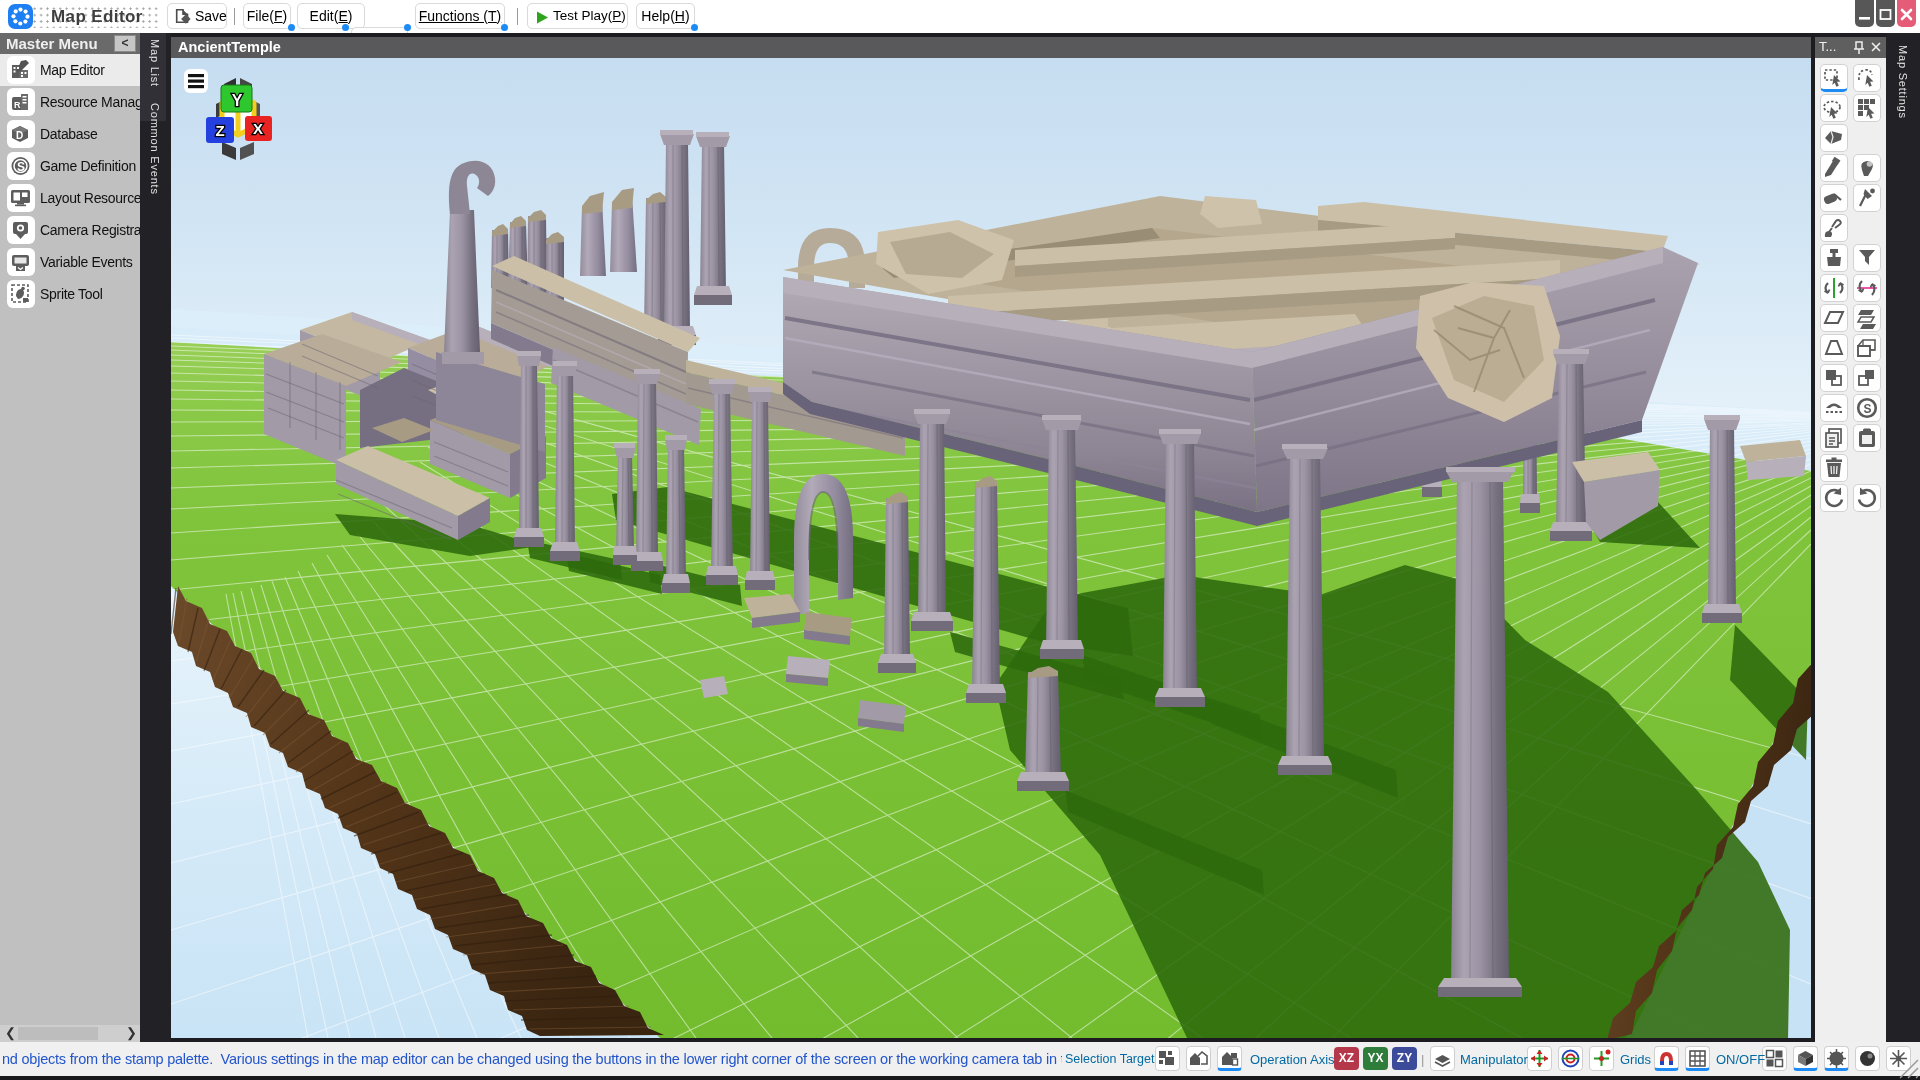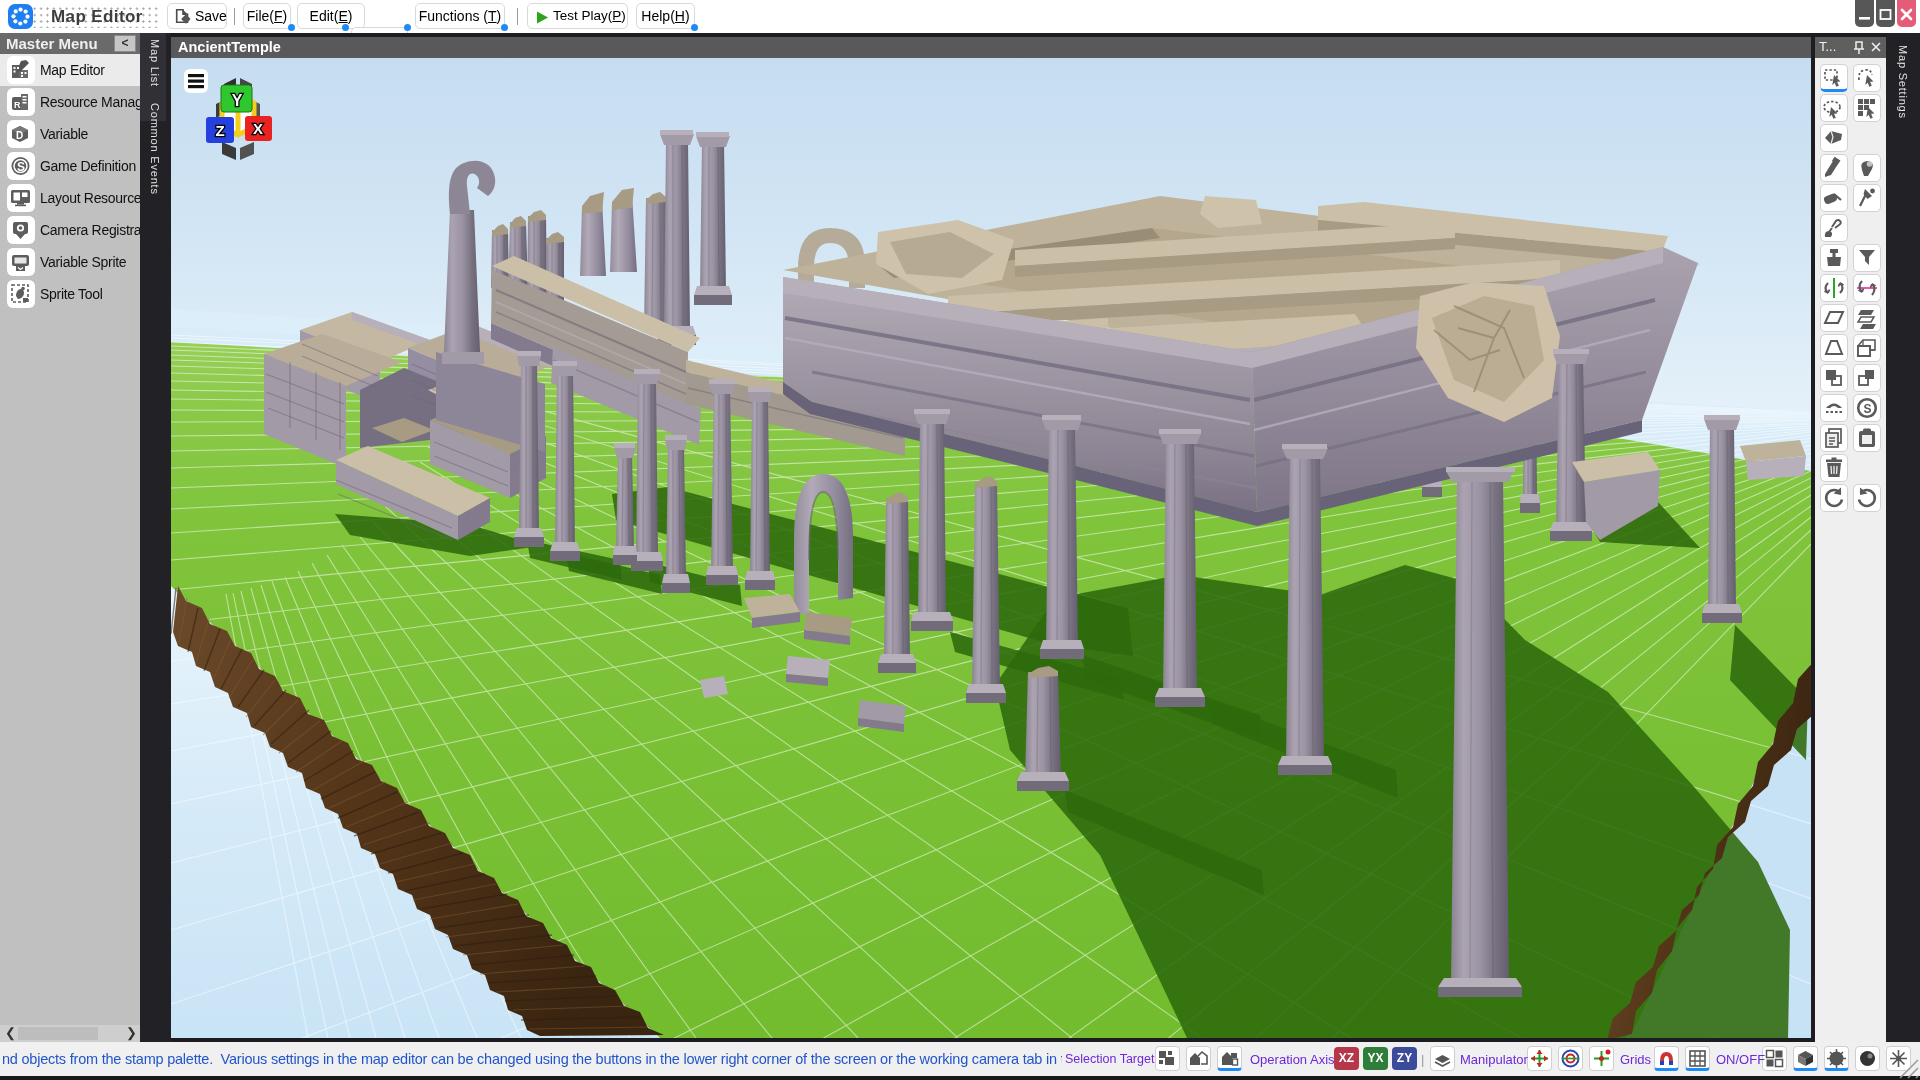--- a/index.html
+++ b/index.html
@@ -32,21 +32,21 @@
 #tabbar { left:171px; top:33px; width:1640px; height:25px; background:#1d1d21; }
 #tabbar .tab { position:absolute; left:0px; top:4px; width:1640px; height:21px; background:#59595b; color:#fff;
   font-size:14.5px; font-weight:bold; padding-left:7px; line-height:21px; }
 #rtool { left:1811px; top:33px; width:75px; height:1009px; background:#1d1d21; }
 #rtoolin { position:absolute; left:4px; top:4px; width:71px; height:1005px; background:#efefef; }
 #rthead { position:absolute; left:0; top:0; width:71px; height:21px; background:#5f5f5f; color:#f2f2f2; font-size:13px; }
 .ticon { position:absolute; width:28px; height:28px; background:#fff; border:1px solid #d2d2d2; border-radius:5px; }
 #status { left:0; top:1042px; width:1920px; height:34px; background:#f0f0f0; }
 #stattext { position:absolute; left:2px; top:9px; font-size:14.5px; letter-spacing:-0.22px; color:#2255cb; white-space:nowrap; }
 #statrt { position:absolute; left:1062px; top:0; width:858px; height:34px; background:#f0f0f0; }
-.sgray { position:absolute; top:10px; font-size:13px; color:#6d28d9; white-space:nowrap; }
+.sgray { position:absolute; top:10px; font-size:13px; color:#0369a1; white-space:nowrap; }
 .sicon { position:absolute; top:4px; width:25px; height:25px; background:#fff; border:1px solid #cfcfcf; border-radius:4px; }
 .axbtn { position:absolute; top:5px; width:25px; height:23px; border-radius:4px; color:#fff; font-size:12px; font-weight:bold;
   text-align:center; line-height:23px; }
 #botline { left:0; top:1076px; width:1920px; height:4px; background:#19191c; }
 #grip { left:1896px; top:1056px; width:24px; height:24px; }
 u { text-decoration:underline; }
 </style></head>
 <body>
 <svg class="abs" style="left:0;top:0" width="1920" height="1080" viewBox="0 0 1920 1080">
 <defs>
@@ -563,21 +563,21 @@
       <rect x="9.5" y="9.5" width="7.5" height="7.5" fill="#555" transform="rotate(45 13.2 13.2)"></rect>
     </svg>
     <span style="margin-left:27px">Save</span></div>
   <div class="vsep" style="left:234px"></div>
   <div class="tbtn" style="left:243px; width:48px;">File(<u>F</u>)</div>
     <div class="bdot" style="left:288px"></div>
   <div class="tbtn" style="left:297px; width:68px;">Edit(<u>E</u>)</div>
     <div class="bdot" style="left:342px"></div>
   <div class="tbtn" style="left:351px; width:57px;margin-top:24px;">View(<u>V</u>)</div>
     <div class="bdot" style="left:404px"></div>
-  <div class="tbtn" style="left:415px; width:90px;">Functions (<u>T</u>)</div>
+  <div class="tbtn" style="left:415px; width:90px;text-decoration:underline;">Functions (<u>T</u>)</div>
     <div class="bdot" style="left:501px"></div>
   <div class="vsep" style="left:517px"></div>
   <div class="tbtn" style="left:527px; width:101px; text-align:left; white-space:nowrap; font-size:13.5px;">
     <svg width="13" height="13" style="position:absolute;left:8px;top:7px">
         <polygon points="1,0.5 12,6.5 1,12.5" fill="#2ea41c"></polygon>
       </svg>
     <span style="margin-left:25px">Test Play(<u>P</u>)</span></div>
   <div class="tbtn" style="left:636px; width:59px;">Help(<u>H</u>)</div>
     <div class="bdot" style="left:691px"></div>
   <div class="winbtn" style="left:1855px"><svg width="19" height="27">
@@ -620,21 +620,21 @@
           <text x="7" y="20" font-size="9" fill="#fff" font-weight="bold" font-family="Liberation Sans">R</text>
         </svg></div>
       <div class="mlabel">Resource Manag</div>
     </div>
 <div class="mrow" style="top:85px">
       <div class="micon"><svg width="28" height="28">
           <path d="M5,10 L13,6 L21,10 L21,18 L13,22 L5,18 Z" fill="#5d5d5d"></path>
           <path d="M5,10 L13,14 L21,10 L13,6 Z" fill="#787878"></path>
           <text x="9" y="19" font-size="10" fill="#fff" font-weight="bold" font-family="Liberation Sans">D</text>
         </svg></div>
-      <div class="mlabel">Variable</div>
+      <div class="mlabel">Database</div>
     </div>
 <div class="mrow" style="top:117px">
       <div class="micon"><svg width="28" height="28">
           <circle cx="13.5" cy="14" r="9" fill="#5d5d5d"></circle>
           <circle cx="13.5" cy="14" r="6.5" fill="none" stroke="#fff" stroke-width="1.5"></circle>
           <text x="10" y="18.5" font-size="12" fill="#fff" font-weight="bold" font-family="Liberation Sans">S</text>
         </svg></div>
       <div class="mlabel">Game Definition</div>
     </div>
 <div class="mrow" style="top:149px">
@@ -656,21 +656,21 @@
         </svg></div>
       <div class="mlabel">Camera Registra</div>
     </div>
 <div class="mrow" style="top:213px">
       <div class="micon"><svg width="28" height="28">
           <rect x="5" y="7" width="17" height="11" rx="2" fill="#5d5d5d"></rect>
           <rect x="7.5" y="9.5" width="12" height="6" fill="#fff" opacity="0.85"></rect>
           <rect x="9" y="18" width="9" height="5" fill="#5d5d5d"></rect>
           <path d="M11,19.5 l2.5,2 l2.5,-2" stroke="#fff" stroke-width="1.3" fill="none"></path>
         </svg></div>
-      <div class="mlabel">Variable Sprite</div>
+      <div class="mlabel">Variable Events</div>
     </div>
 <div class="mrow" style="top:245px">
       <div class="micon"><svg width="28" height="28">
           <rect x="5" y="5" width="16" height="17" fill="none" stroke="#5d5d5d" stroke-width="1.6" stroke-dasharray="3 2"></rect>
           <path d="M9,16 c0,-4 2,-7 5,-7 c2,0 3,2 3,4 c0,3 -3,6 -6,6 Z" fill="#5d5d5d"></path>
           <circle cx="16" cy="8.5" r="1.8" fill="#5d5d5d"></circle>
           <rect x="16" y="18" width="5" height="4" fill="#5d5d5d"></rect>
         </svg></div>
       <div class="mlabel">Sprite Tool</div>
     </div>

